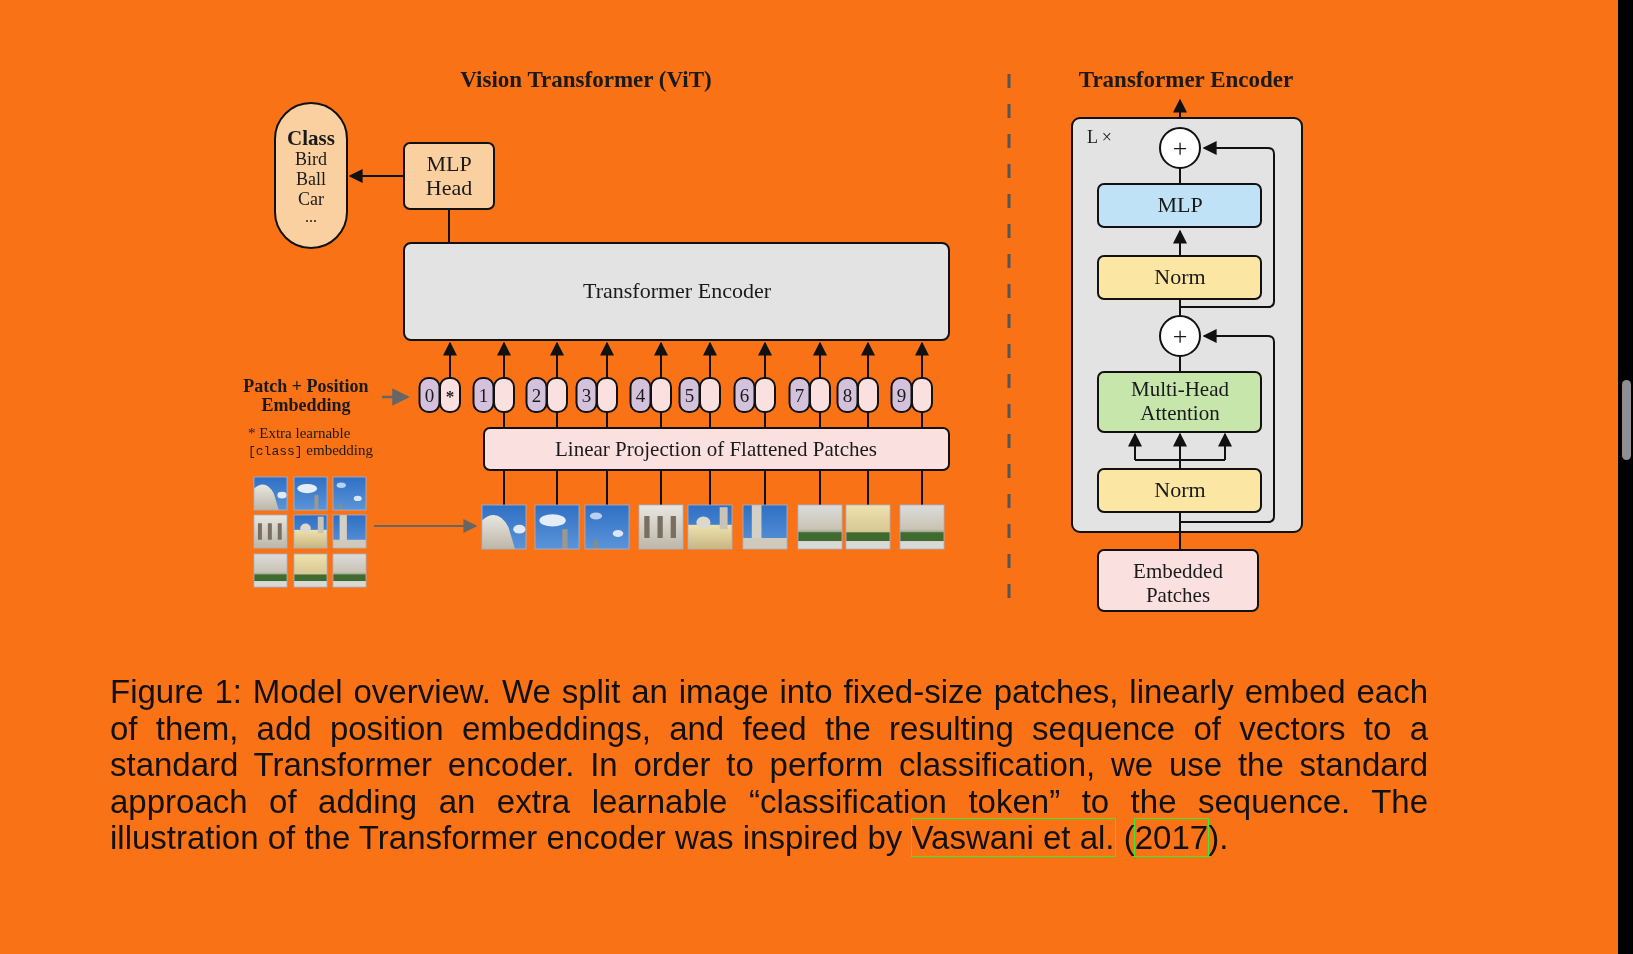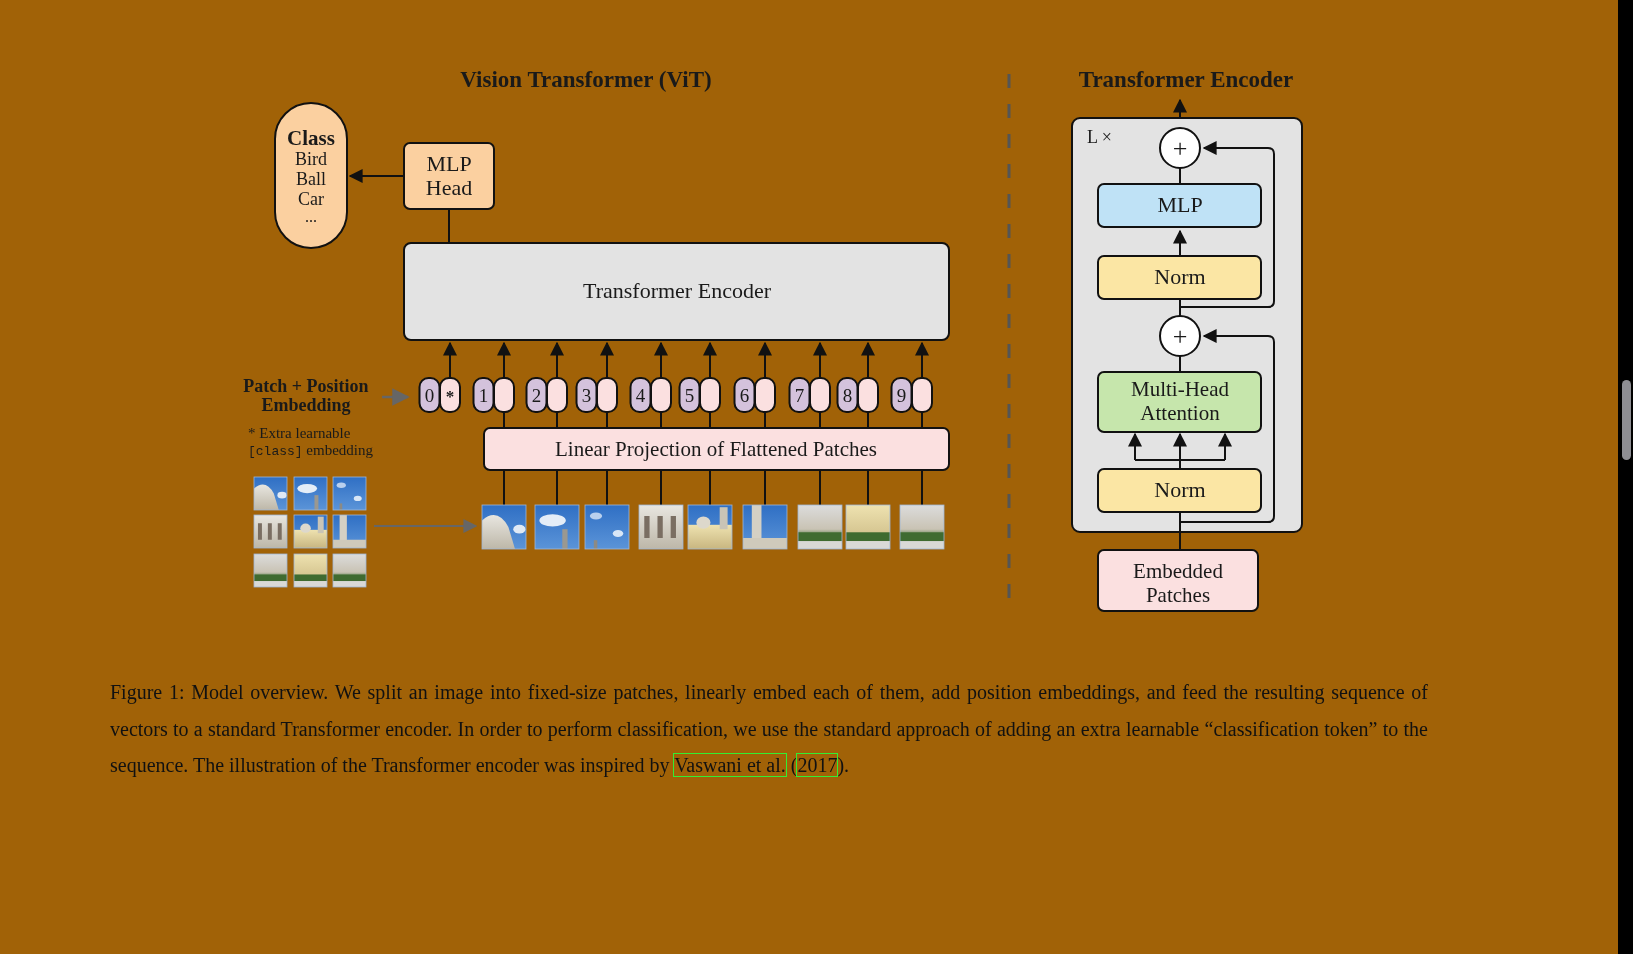--- a/index.html
+++ b/index.html
@@ -1,27 +1,27 @@
 <!DOCTYPE html>
 <html><head>
 <meta charset="utf-8">
 <style>
   html, body { margin: 0; padding: 0; }
   body {
     width: 1633px; height: 954px; overflow: hidden;
     background: #ffffff; position: relative;
     font-family: "Liberation Serif", "DejaVu Serif", serif;
   }
-  #page { position: absolute; left: 0; top: 0; width: 1618px; height: 954px; background: #a16207; }
+  #page { position: absolute; left: 0; top: 0; width: 1618px; height: 954px; background: #f97316; }
   #figure { position: absolute; left: 0; top: 0; }
   #caption {
     position: absolute; left: 110px; top: 674px; width: 1318px;
-    font-size: 20px; line-height: 36.5px; color: #111;
+    font-size: 33px; line-height: 36.5px; color: #111;
     text-align: justify; text-align-last: left;
-    font-family: Liberation Serif, serif;
+    font-family: Liberation Sans, sans-serif;
   }
   .cite { outline: 1.5px solid #33ee33; outline-offset: 0px; color: #111; text-decoration: none; }
   #side-strip { position: absolute; left: 1618px; top: 0; width: 15px; height: 954px; background: #000; }
   #scroll-thumb { position: absolute; left: 1622px; top: 380px; width: 9px; height: 80px; border-radius: 5px; background: #8e8e93; }
   svg text { font-family: "Liberation Serif", "DejaVu Serif", serif; fill: #1a1a1a; }
   .mono { font-family: "Liberation Mono", "DejaVu Sans Mono", monospace; }
 </style>
 </head>
 <body>
 

